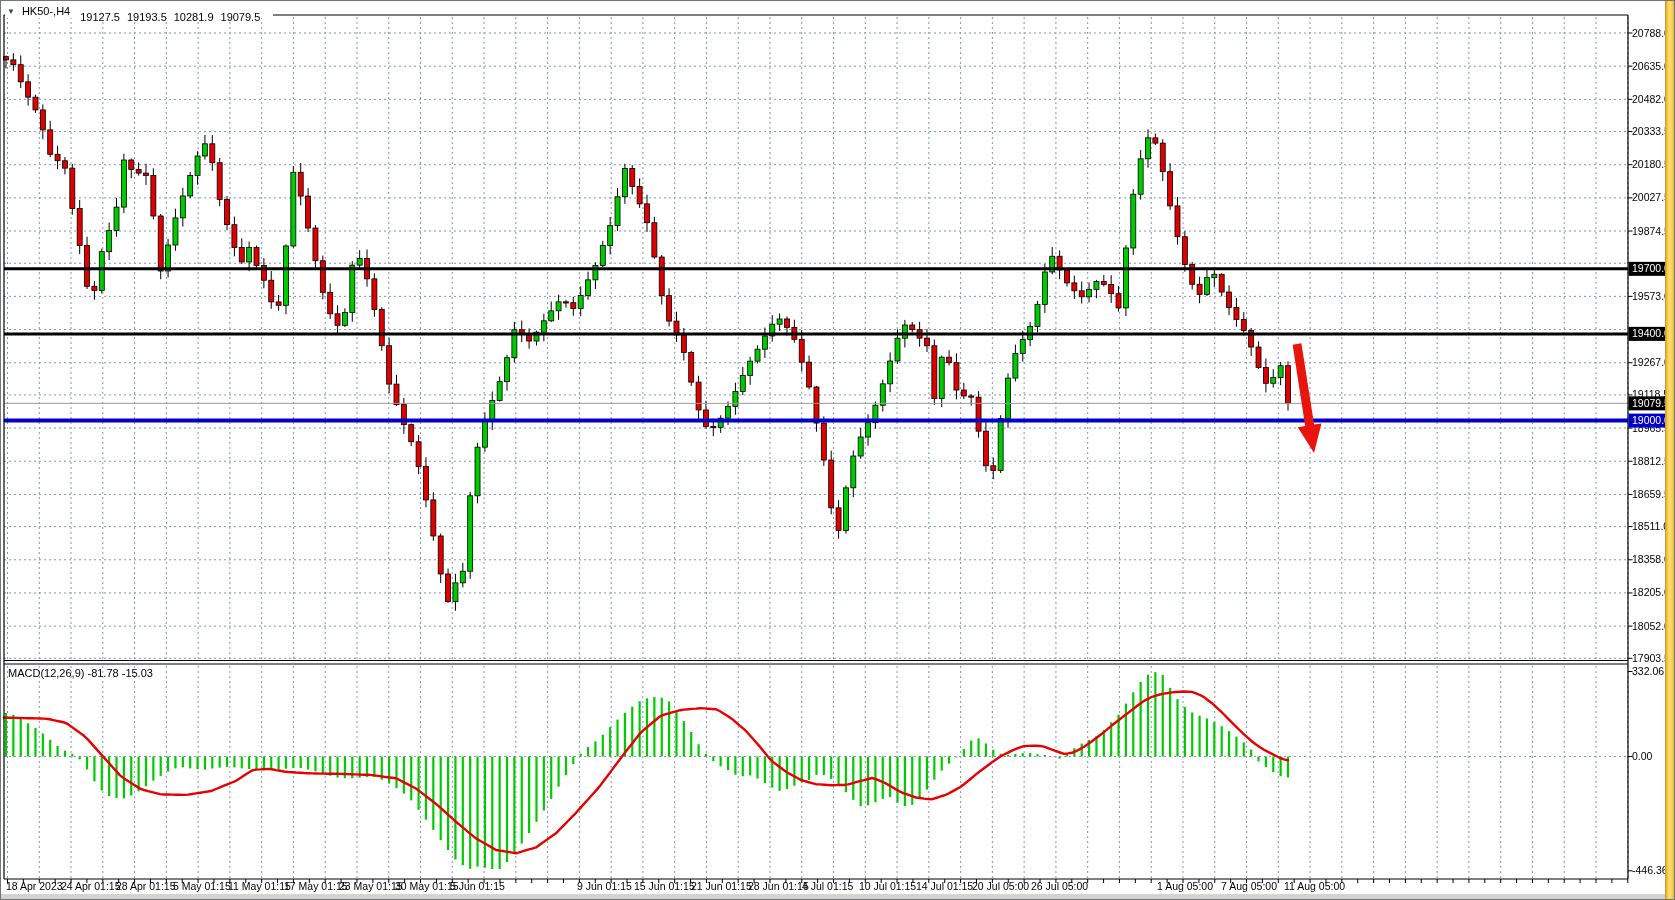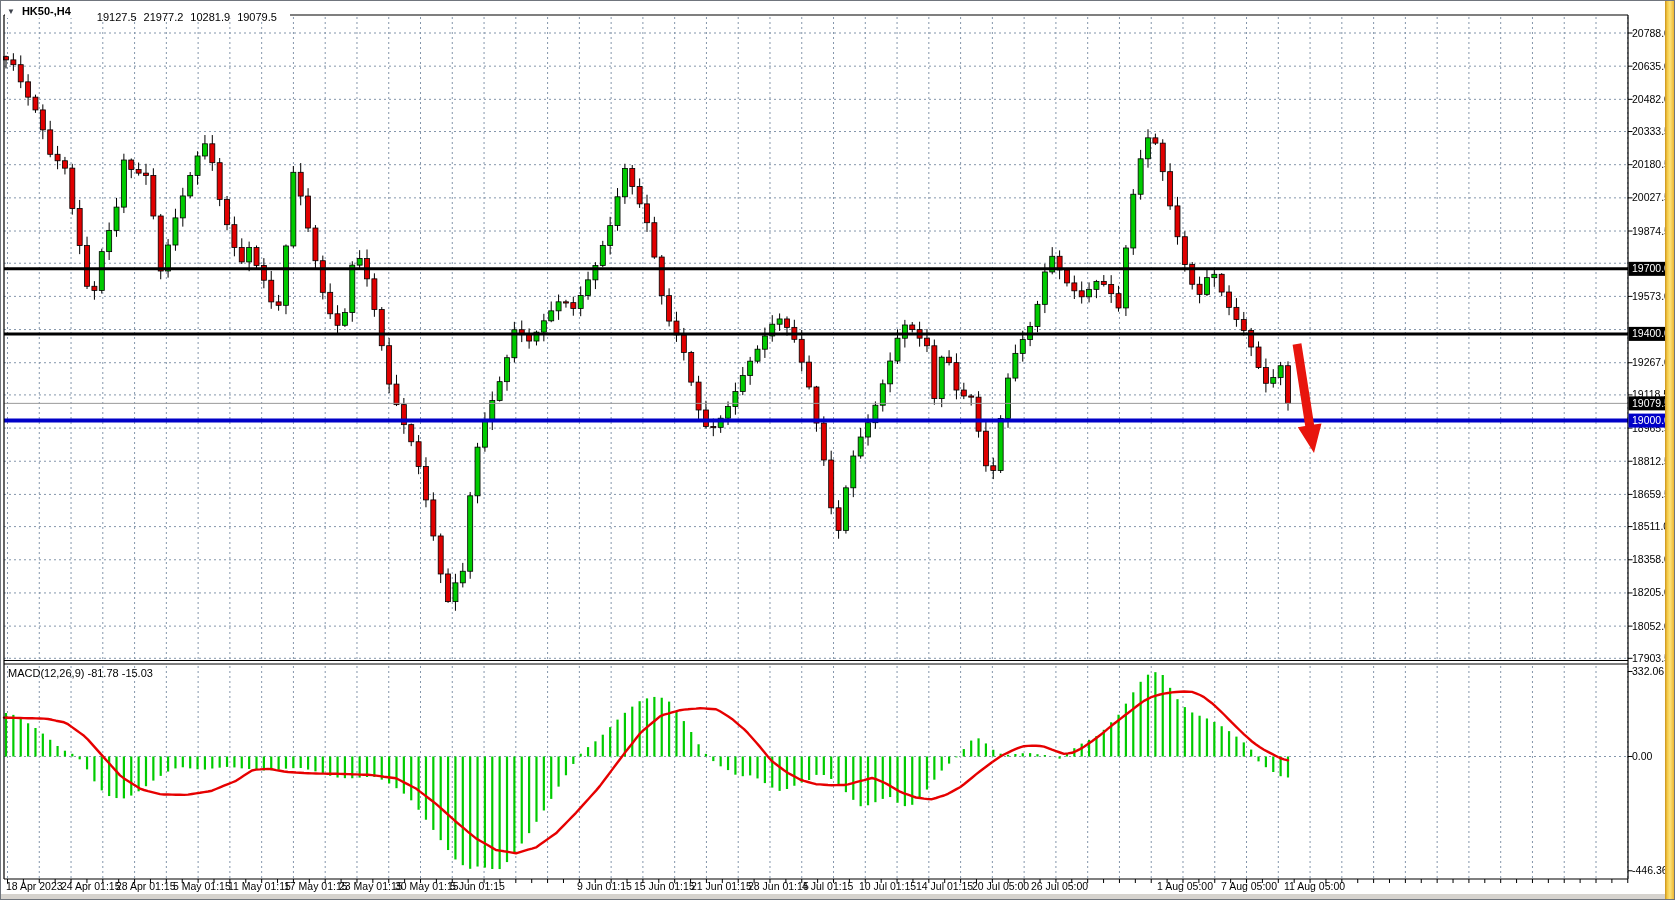--- a/index.html
+++ b/index.html
@@ -3,21 +3,21 @@
 <meta charset="utf-8">
 <style>
   html,body{margin:0;padding:0;background:#9a9a9a;}
   #stage{position:relative;width:1675px;height:900px;background:#ffffff;
          font-family:"Liberation Sans",sans-serif;overflow:hidden;
          border:1px solid #70757d;box-sizing:border-box;}
   #chart{position:absolute;left:0;top:0;}
   .hdr{position:absolute;left:4px;top:3px;height:14px;display:flex;align-items:center;
        background:#ffffff;padding:0 6px 0 2px;font-size:11px;color:#000;z-index:5;white-space:pre;}
   .hdr .tri{font-size:8px;color:#3c414b;margin-right:7px;}
-  .hdr .sym{margin-right:26px;font-weight:bold;text-align:right;}
+  .hdr .sym{margin-right:10px;font-weight:normal;text-align:right;}
   .hdr .q{margin-right:7px;margin-top:12px;}
   .macdlbl{position:absolute;left:7px;top:666px;font-size:11px;color:#000;z-index:5;background:transparent;}
   .edgestrip{position:absolute;top:0;right:0;width:9px;height:900px;z-index:6;
      background:linear-gradient(90deg,#c8911c 0%,#f4c944 25%,#fbe27a 55%,#eeb832 100%);}
   .botstrip{position:absolute;left:0;top:893px;width:1675px;height:7px;background:#d6d3ce;z-index:4;}
   text{font-family:"Liberation Sans",sans-serif;}
 </style>
 </head>
 <body>
 
@@ -882,21 +882,21 @@
         <rect x="1627.5" y="412.60264" width="38" height="14" fill="#0000C8"></rect>
         <text x="1631" y="423.10264" font-size="10.5px" fill="#fff">19000.0</text>
       </g>
       <polygon points="1291.6,343.7 1304.2,425.0 1296.8,426.2 1313.0,452.0 1320.5,422.5 1313.1,423.6 1300.4,342.3" fill="#E8150D"></polygon>
     </svg>
 
   <div class="hdr">
     <span class="tri">▼</span>
     <span class="sym">HK50-,H4</span>
     <span class="q">19127.5</span>
-    <span class="q">21977.2</span>
+    <span class="q">19193.5</span>
     <span class="q">10281.9</span>
     <span class="q">19079.5</span>
   </div>
 
   <div class="macdlbl">MACD(12,26,9) -81.78 -15.03</div>
 
   <div class="edgestrip"></div>
   <div class="botstrip"></div>
 </div>
 

